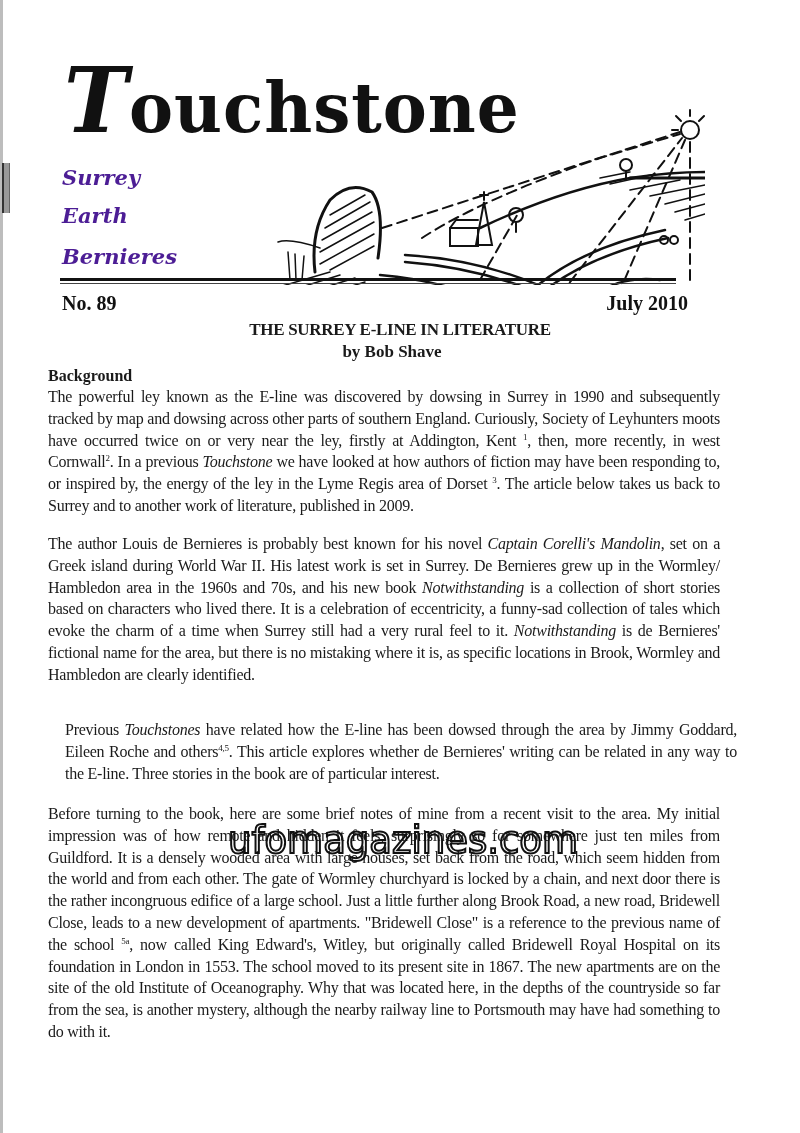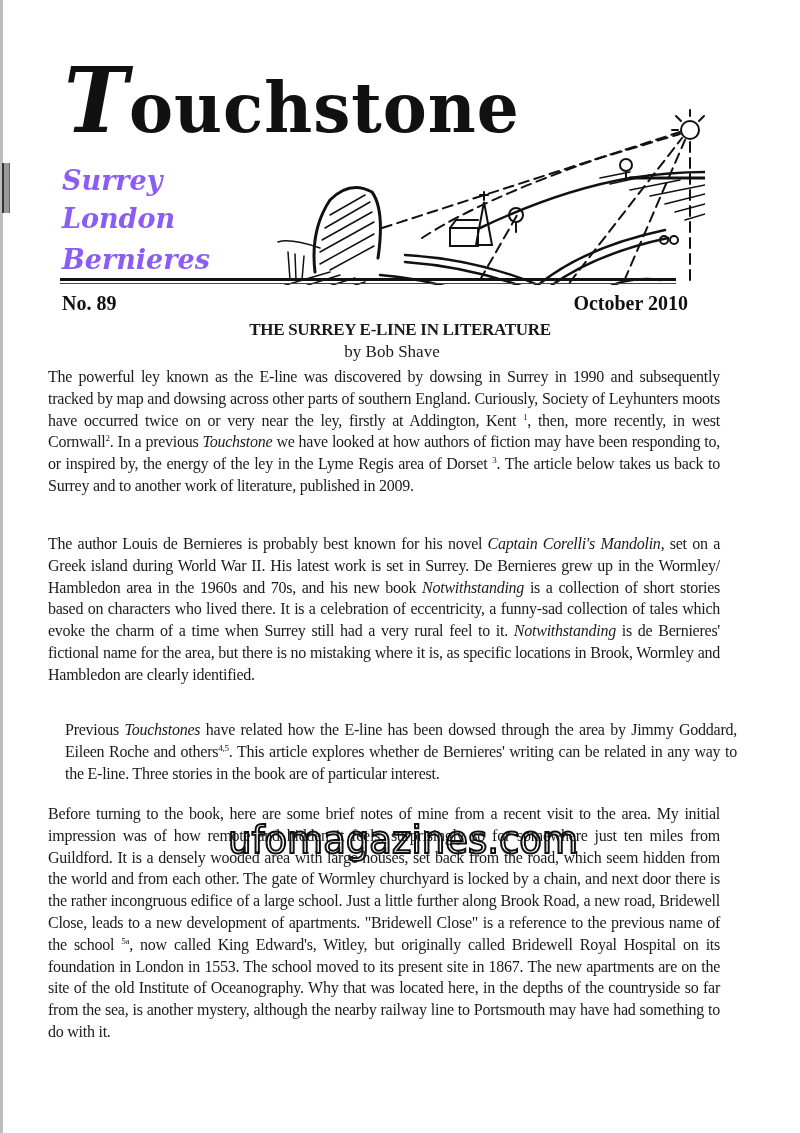--- a/index.html
+++ b/index.html
@@ -17,42 +17,42 @@
     .masthead { position: absolute; left: 60px; top: 55px; width: 640px; height: 230px; }
     .mast-title {
       position: absolute; left: 4px; top: 0px;
       font-family: "DejaVu Serif", serif; font-size: 66px; font-weight: bold;
       letter-spacing: 1px; color: #111; line-height: 1;
       transform: scaleY(1.05); transform-origin: left top;
     }
     .mast-title .cap { font-size: 86px; font-style: italic; }
     .mast-sub {
       position: absolute; left: 2px; font-family: "DejaVu Serif", serif; font-style: italic;
-      font-size: 27px; font-weight: bold; color: #8b5cf6; line-height: 1;
+      font-size: 21px; font-weight: bold; color: #4c1d95; line-height: 1;
     }
     .sub1 { top: 112px; } .sub2 { top: 150px; } .sub3 { top: 191px; }
     .illustration { position: absolute; left: 100px; top: 25px; width: 545px; height: 205px; }
     .mast-rule {
       position: absolute; left: 60px; top: 278px; width: 616px; height: 3px; background: #111;
     }
     .mast-rule2 {
       position: absolute; left: 60px; top: 283px; width: 616px; height: 1px; background: #444;
     }
     .issue-no, .issue-date {
       position: absolute; top: 292px; font-size: 20px; font-weight: bold; color: #111;
     }
     .issue-no { left: 62px; }
     .issue-date { right: 112px; }
     .article-title {
       position: absolute; top: 320px; left: 0; width: 800px; text-align: center;
       font-size: 17px; font-weight: bold; letter-spacing: -0.3px;
     }
     .article-byline {
       position: absolute; top: 342px; left: 0; width: 784px; text-align: center;
-      font-size: 17px; font-weight: normal;
+      font-size: 17px; font-weight: bold;
     }
     .content { position: absolute; left: 48px; width: 672px; }
     .heading { font-size: 16px; font-weight: bold; line-height: 20px; margin: 0; }
     .para {
       font-size: 16px; line-height: 21.8px; margin: 0; text-align: justify;
       letter-spacing: -0.25px;
     }
     .para em { font-style: italic; }
     sup { font-size: 9px; line-height: 0; vertical-align: super; }
     .sec-bg { top: 366px; }
@@ -70,21 +70,21 @@
 <body>
 
 <div class="left-edge"></div>
 <div class="left-mark"></div>
 
 <div class="masthead">
   <div class="mast-title">
     <span class="cap">T</span><span>ouchstone</span>
   </div>
   <div class="mast-sub sub1">Surrey</div>
-  <div class="mast-sub sub2">London</div>
+  <div class="mast-sub sub2">Earth</div>
   <div class="mast-sub sub3">Bernieres</div>
 
   <svg class="illustration" viewBox="0 0 545 205" xmlns="http://www.w3.org/2000/svg">
     <g fill="none" stroke="#111" stroke-width="2" stroke-linecap="round">
 
       <g>
         <circle cx="530" cy="50" r="9" stroke-width="2"></circle>
         <line x1="530" y1="30" x2="530" y2="36"></line>
         <line x1="516" y1="36" x2="521" y2="41"></line>
         <line x1="544" y1="36" x2="539" y2="41"></line>
@@ -164,26 +164,27 @@
         <path d="M430 218 Q460 195 500 200"></path>
       </g>
     </g>
   </svg>
 </div>
 
 <div class="mast-rule"></div>
 <div class="mast-rule2"></div>
 
 <div class="issue-no">No. 89</div>
-<div class="issue-date">October 2010</div>
+<div class="issue-date">July 2010</div>
 
 <div class="article-title">THE SURREY E-LINE IN LITERATURE</div>
 <div class="article-byline">by Bob Shave</div>
 
 <div class="content sec-bg">
+  <p class="heading">Background</p>
   <p class="para"><span>The powerful ley known as the E-line was discovered by dowsing in Surrey in 1990 and subsequently tracked by map and dowsing across other parts of southern England. Curiously, Society of Leyhunters moots have occurred twice on or very near the ley, firstly at Addington, Kent </span><sup>1</sup><span>, then, more recently, in west Cornwall</span><sup>2</sup><span>.  In a previous </span><em>Touchstone</em><span> we have looked at how authors of fiction may have been responding to, or inspired by, the energy of the ley in the Lyme Regis area of Dorset </span><sup>3</sup><span>. The article below takes us back to Surrey and to another work of literature, published in 2009.</span></p>
 </div>
 
 <div class="content sec-intro">
   <p class="para"><span>The author Louis de Bernieres is probably best known for his novel </span><em>Captain Corelli's Mandolin</em><span>, set on a Greek island during World War II. His latest work is set in Surrey. De Bernieres grew up in the Wormley/ Hambledon area in the 1960s and 70s, and his new book </span><em>Notwithstanding</em><span> is a collection of short stories based on characters who lived there. It is a celebration of eccentricity, a funny-sad collection of tales which evoke the charm of a time when Surrey still had a very rural feel to it. </span><em>Notwithstanding</em><span> is de Bernieres' fictional name for the area, but there is no mistaking where it is, as specific locations in Brook, Wormley and Hambledon are clearly identified.</span></p>
 </div>
 
 <div class="content sec-prev">
   <p class="para"><span>Previous </span><em>Touchstones</em><span> have related how the E-line has been dowsed through the area by Jimmy Goddard, Eileen Roche and others</span><sup>4,5</sup><span>. This article explores whether de Bernieres' writing can be related in any way to the E-line. Three stories in the book are of particular interest.</span></p>
 </div>

